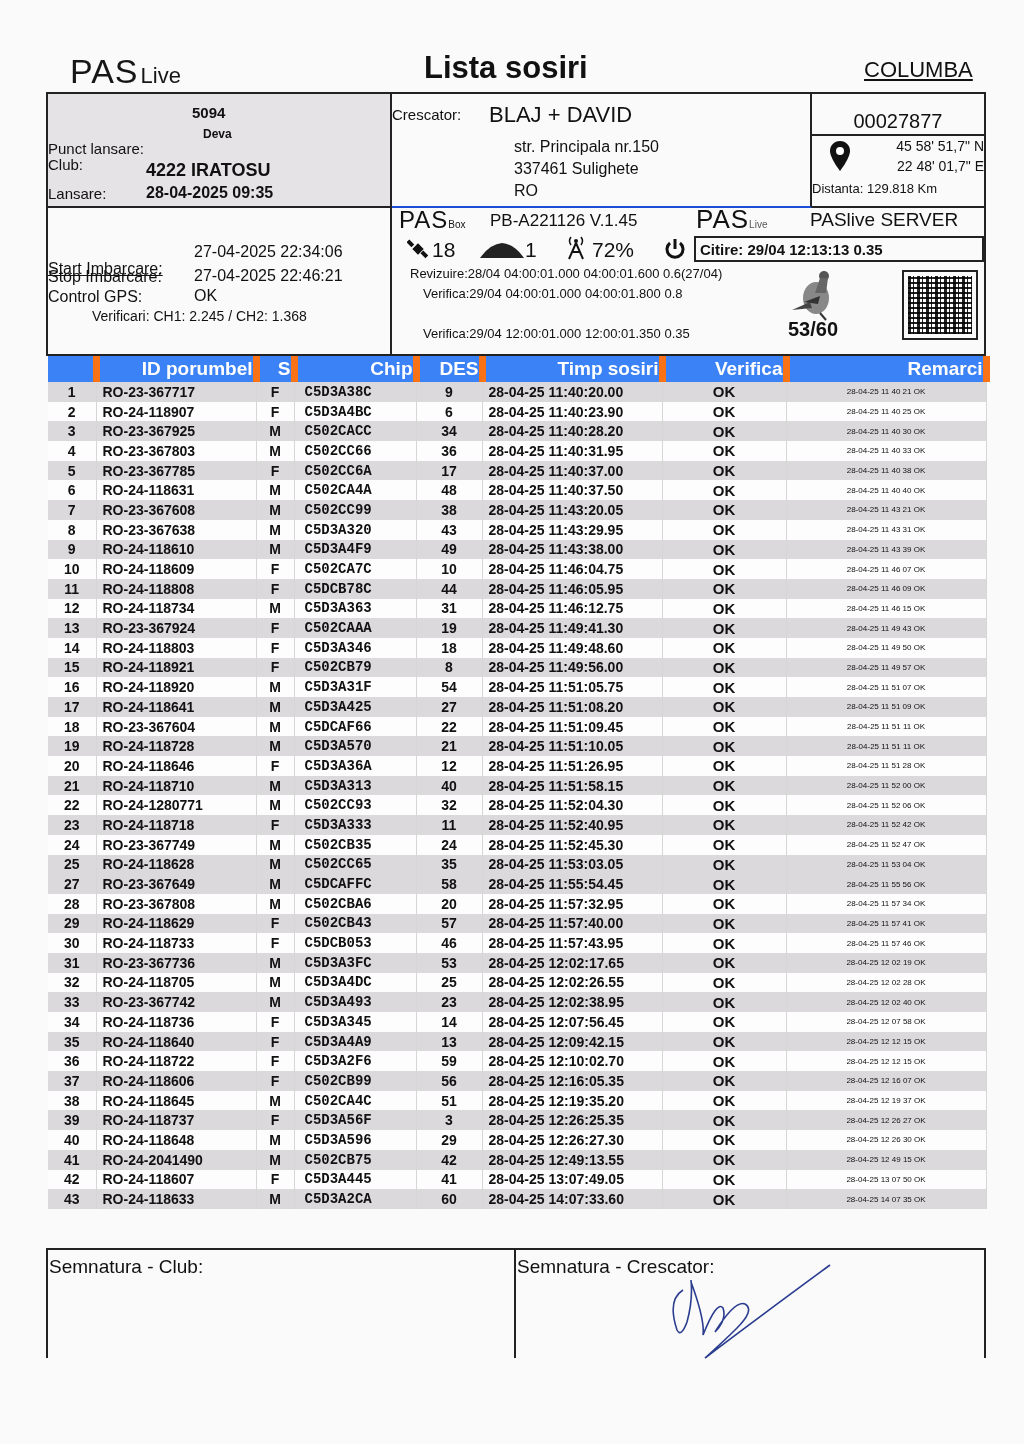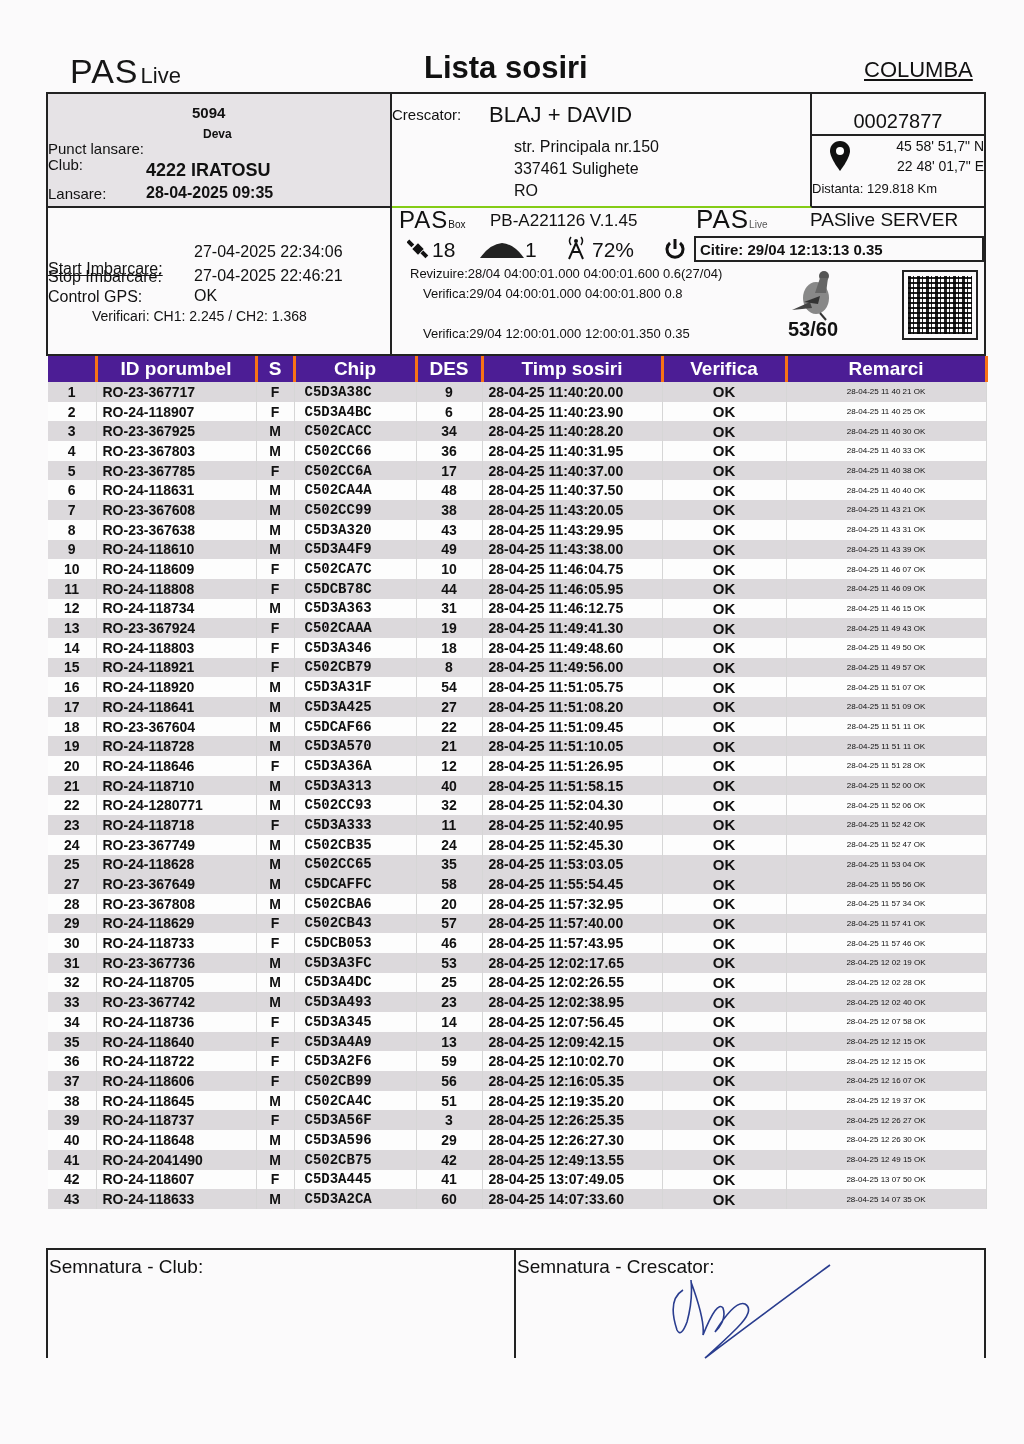--- a/index.html
+++ b/index.html
@@ -23,24 +23,25 @@
   .lbl { font-size: 15px; }
   .bold { font-weight: bold; }
   .gray-bg { background: #e6e3e6; }
   
   table.arr {
     border-collapse: collapse;
     width: 938px;
     table-layout: fixed;
   }
   table.arr th {
-    background: #4c1d95; color: #fff;
+    background: #3b82f6; color: #fff;
     font-size: 19px; font-weight: bold;
     height: 26px; padding: 0;
-    border-right: 3px solid #f97316;
+    border-right: 7px solid #f97316;
+    text-align: right;
   }
   table.arr td {
     height: 19.7px; padding: 0;
     font-size: 14px; font-weight: bold;
     border-right: 1px solid #d6d6d6;
     white-space: nowrap; overflow: hidden;
   }
   table.arr tr.odd td { background: #dcd9dc; }
   table.arr tr.even td { background: #fdfdfd; }
   td.c-num { text-align: center; }
@@ -73,21 +74,21 @@
 <div class="abs gray-bg" style="left:48px; top:94px; width:342px; height:112px; border-right:2px solid #222; border-bottom:2px solid #222;">
   <div class="abs lbl" style="left:0; top:14px;margin-top:48px;">Club:</div>
   <div class="abs bold" style="left:144px; top:10px; font-size:15px;">5094</div>
   <div class="abs bold" style="left:155px; top:33px; font-size:12px;">Deva</div>
   <div class="abs lbl" style="left:0; top:46px;">Punct lansare:</div>
   <div class="abs bold" style="left:98px; top:66px; font-size:18px;">4222 IRATOSU</div>
   <div class="abs lbl" style="left:0; top:91px;">Lansare:</div>
   <div class="abs bold" style="left:98px; top:90px; font-size:16px;">28-04-2025 09:35</div>
 </div>
 
-<div class="abs" style="left:392px; top:94px; width:418px; height:112px; border-right:2px solid #222; border-bottom:2px solid #84cc16;">
+<div class="abs" style="left:392px; top:94px; width:418px; height:112px; border-right:2px solid #222; border-bottom:2px solid #1d4ed8;">
   <div class="abs lbl" style="left:0; top:12px;">Crescator:</div>
   <div class="abs" style="left:97px; top:8px; font-size:22px;">BLAJ + DAVID</div>
   <div class="abs" style="left:122px; top:44px; font-size:16px;">str. Principala nr.150</div>
   <div class="abs" style="left:122px; top:66px; font-size:16px;">337461 Sulighete</div>
   <div class="abs" style="left:122px; top:88px; font-size:16px;">RO</div>
 </div>
 
 <div class="abs" style="left:812px; top:94px; width:172px; height:40px; border-bottom:2px solid #222;">
   <div style="text-align:center; font-size:20px; padding-top:16px;">00027877</div>
 </div>

